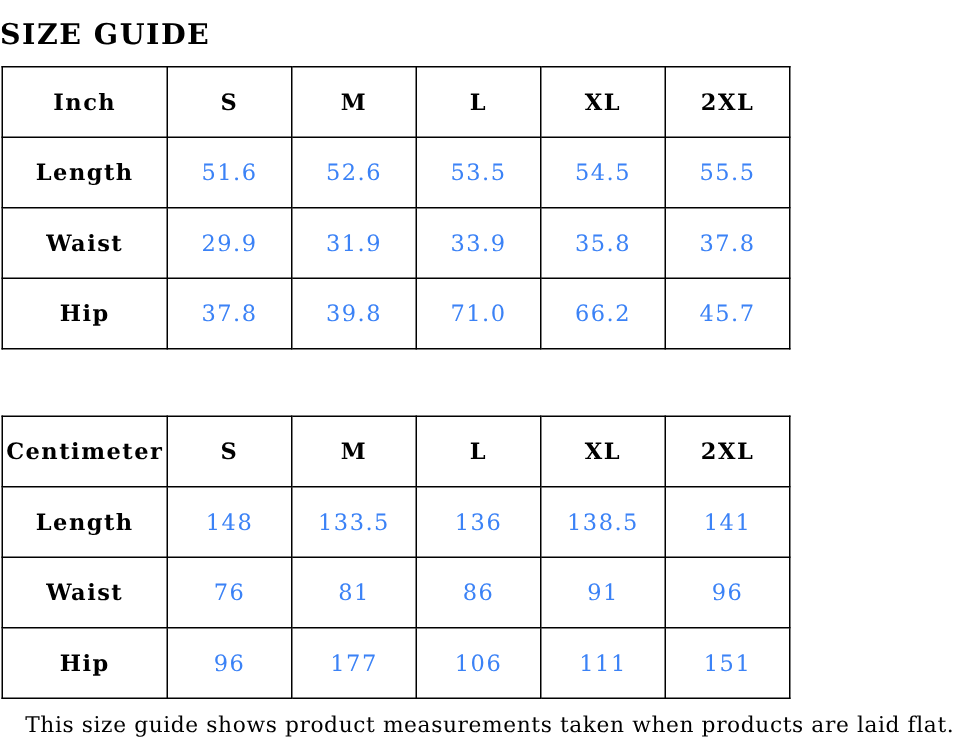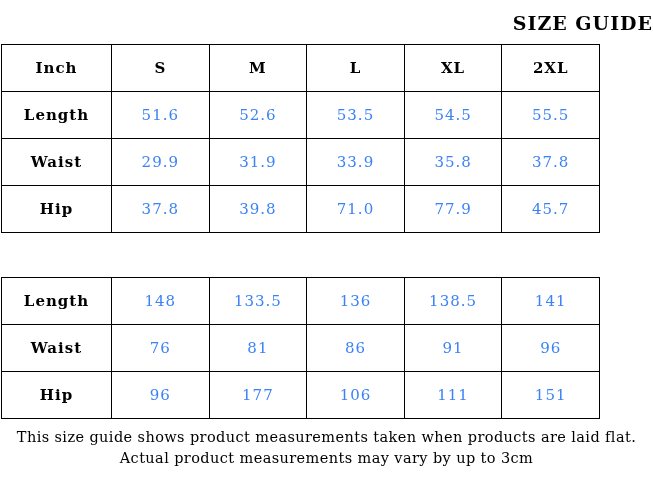--- a/index.html
+++ b/index.html
@@ -14,31 +14,31 @@
     color: #000000;
     overflow: hidden;
   }
   .page {
     width: 653px;
     height: 496px;
     position: relative;
     box-sizing: border-box;
   }
   .title {
-    text-align: right;
+    text-align: left;
     font-family: "DejaVu Serif", serif;
     font-weight: bold;
     font-size: 19px;
     letter-spacing: 1px;
     padding-top: 12px;
     padding-bottom: 10px;
   }
   table.size-table {
     border-collapse: collapse;
-    width: 599px;
+    width: 526px;
     margin: 0 1px;
     table-layout: fixed;
     padding-left: 16px;
   }
   table.size-table td {
     border: 1px solid #000000;
     height: 44px;
     text-align: center;
     vertical-align: middle;
     font-size: 15px;
@@ -103,30 +103,38 @@
         <td class="val">31.9</td>
         <td class="val">33.9</td>
         <td class="val">35.8</td>
         <td class="val">37.8</td>
       </tr>
       <tr>
         <td class="col-label">Hip</td>
         <td class="val">37.8</td>
         <td class="val">39.8</td>
         <td class="val">71.0</td>
-        <td class="val">77.9</td>
+        <td class="val">66.2</td>
         <td class="val">45.7</td>
       </tr>
     </tbody>
   </table>
 
   <div class="spacer"></div>
 
   <table class="size-table">
     <tbody>
+      <tr>
+        <td class="col-label">Centimeter</td>
+        <td class="hdr">S</td>
+        <td class="hdr">M</td>
+        <td class="hdr">L</td>
+        <td class="hdr">XL</td>
+        <td class="hdr">2XL</td>
+      </tr>
       <tr>
         <td class="col-label">Length</td>
         <td class="val">148</td>
         <td class="val">133.5</td>
         <td class="val">136</td>
         <td class="val">138.5</td>
         <td class="val">141</td>
       </tr>
       <tr>
         <td class="col-label">Waist</td>

